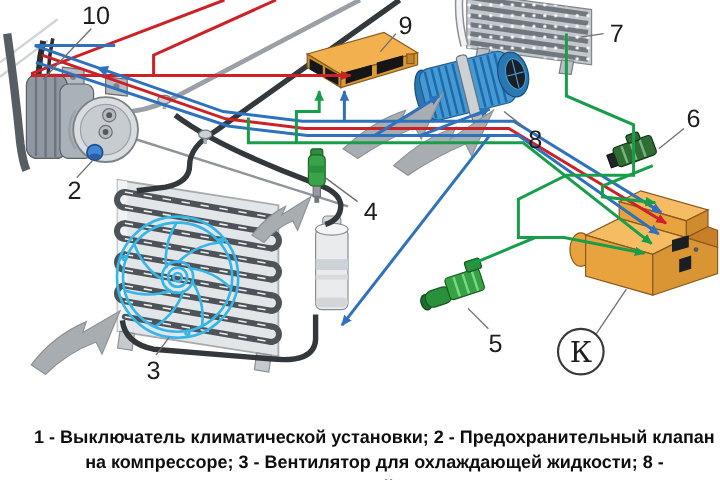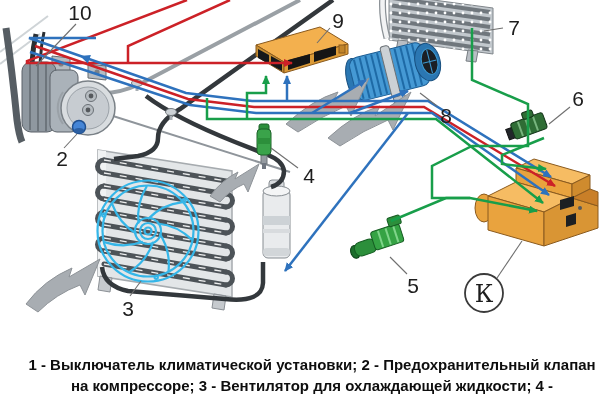--- a/index.html
+++ b/index.html
@@ -286,15 +286,15 @@
   </g>
 
   <g>
     <circle cx="484" cy="293" r="19" fill="#ffffff" stroke="#3a3a3a" stroke-width="1.8"></circle>
     <text class="kletter" x="484" y="302" text-anchor="middle">К</text>
   </g>
 </svg>
 
 <div class="caption">
   <div>1 - Выключатель климатической установки; 2 - Предохранительный клапан</div>
-  <div>на компрессоре; 3 - Вентилятор для охлаждающей жидкости; 4 -</div>
+  <div>на компрессоре; 3 - Вентилятор для охлаждающей жидкости; 8 -</div>
   <div>Датчик температуры охлаждающей жидкости; 5 - Датчик давления</div>
 </div>
 
 </body></html>

